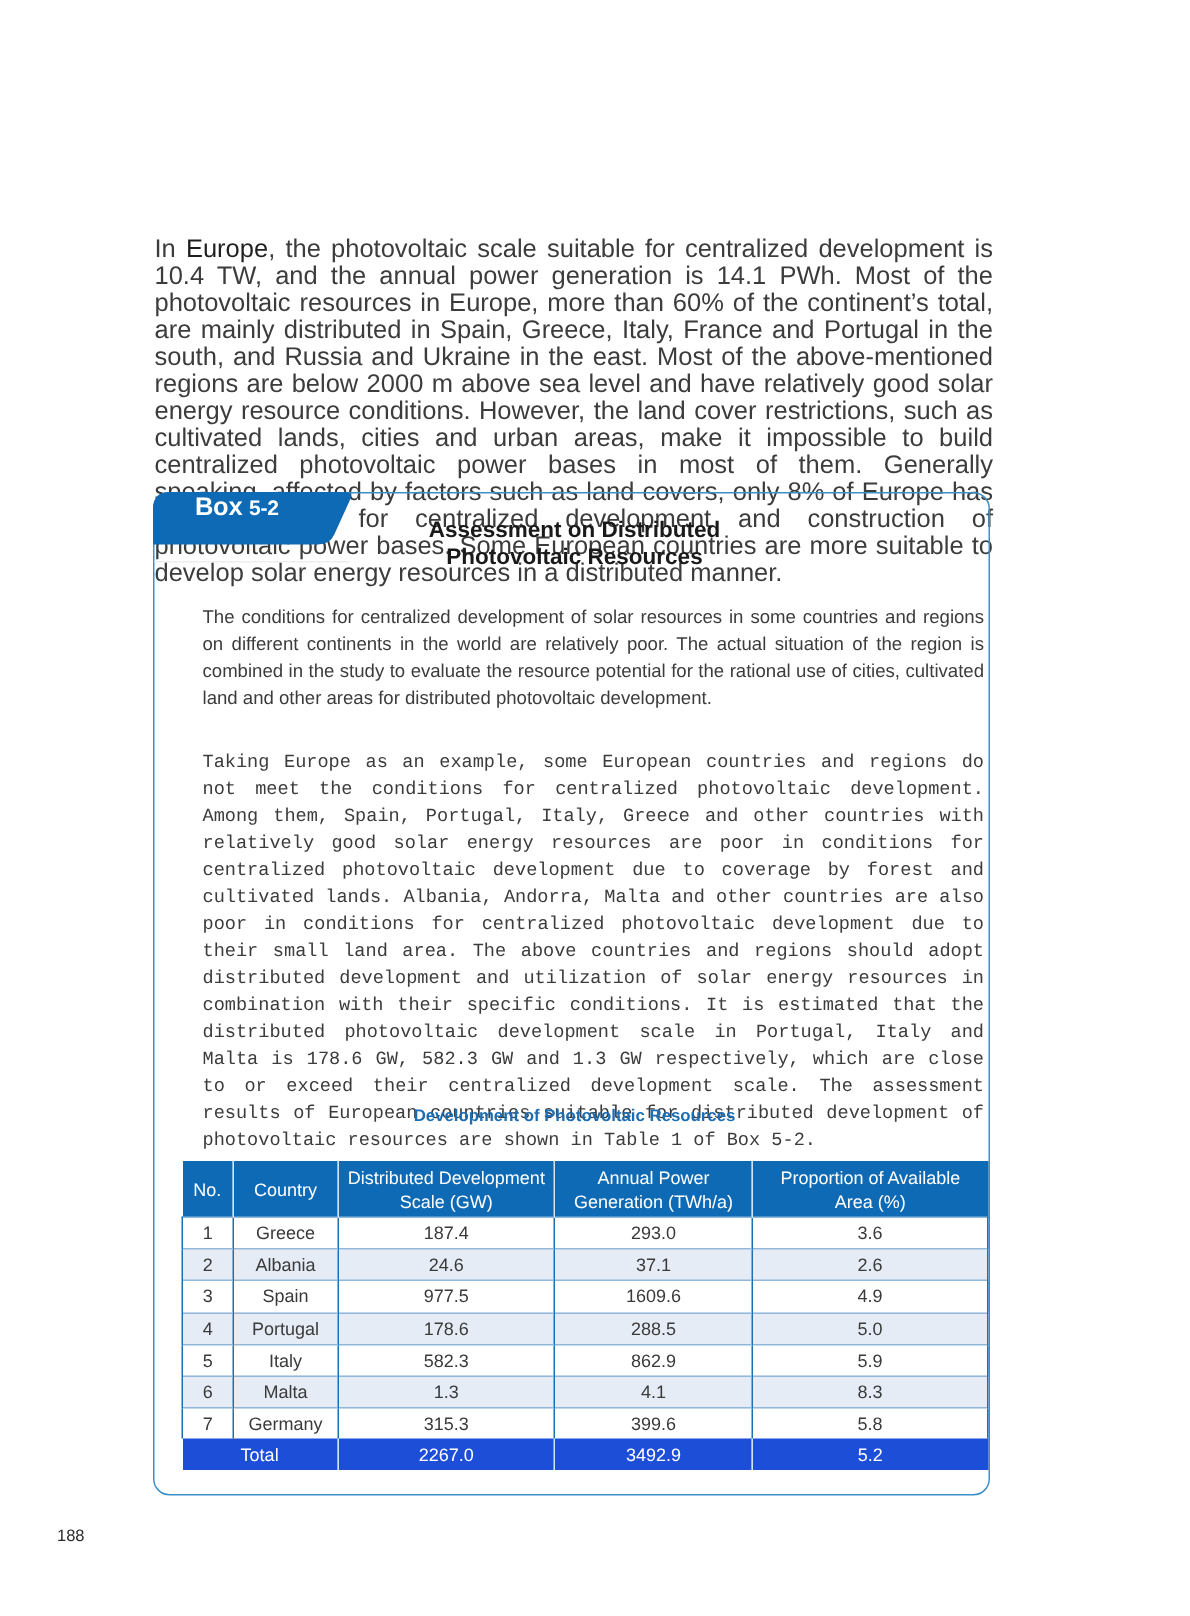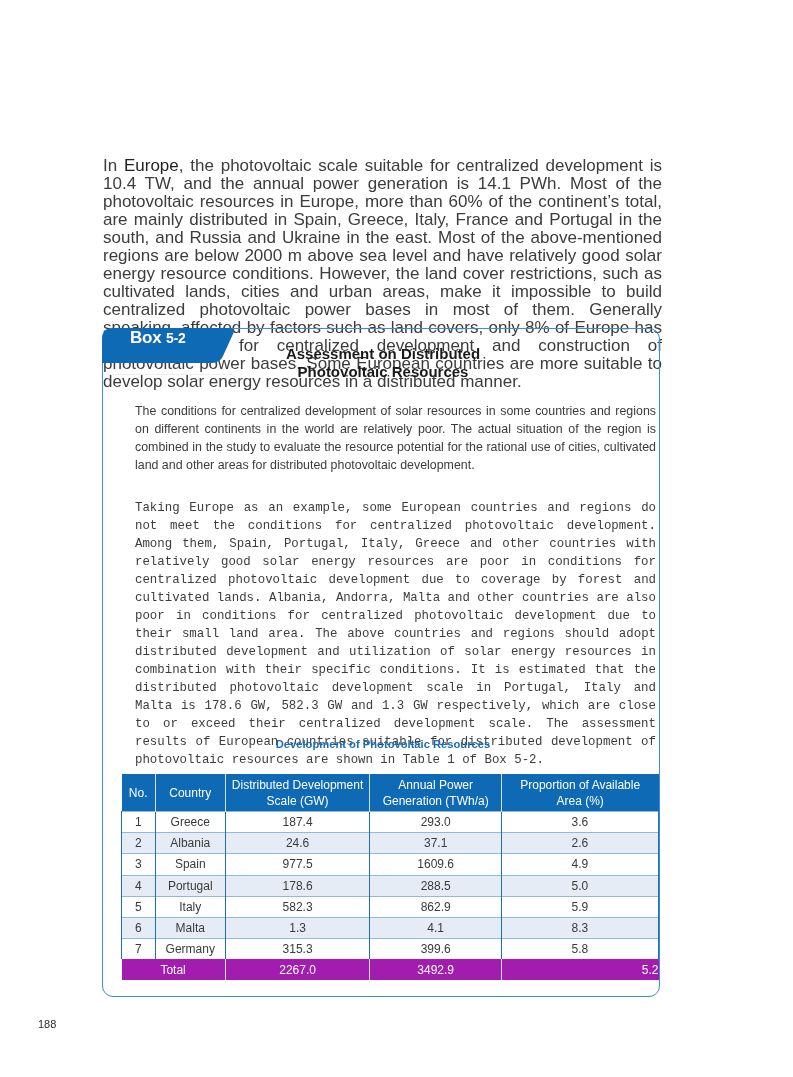--- a/index.html
+++ b/index.html
@@ -36,24 +36,24 @@
                border-collapse: collapse; font-size: 12px; color: #3a3a3a; }
   table.data th { background: #0f6ab5; color: #ffffff; font-weight: normal;
                   height: 37px; line-height: 16px; padding: 0 4px;
                   border-left: 1.5px solid #cfe3f3; text-align: center; }
   table.data th:first-child { border-left: none; }
   table.data td { height: 20.2px; text-align: center; padding: 0;
                   border-left: 1.5px solid #1f6fb3; border-top: 1px solid #8fb8db; }
   table.data td:first-child { border-left: 1.5px solid #1f6fb3; }
   table.data td:last-child { border-right: 1.5px solid #1f6fb3; }
   table.data tr.alt td { background: #e6ecf6; }
-  table.data tr.total td { background: #a21caf; color: #ffffff; border-left: 1.5px solid #cfe3f3;
+  table.data tr.total td { background: #1d4ed8; color: #ffffff; border-left: 1.5px solid #cfe3f3;
                            border-top: none; height: 21px; }
   table.data tr.total td:first-child { border-left: none; }
-  table.data tr.total td:last-child { border-right: none; text-align: right; }
+  table.data tr.total td:last-child { border-right: none; }
 
   .page-num { position: absolute; left: 38px; top: 1018px; font-size: 11px; color: #2a2a2a; }
 </style>
 </head>
 <body>
 
 <div class="intro"><span>In </span><span class="hl">Europe</span><span>, the photovoltaic scale suitable for centralized development is 10.4 TW, and the annual power generation is 14.1 PWh. Most of the photovoltaic resources in Europe, more than 60% of the continent’s total, are mainly distributed in Spain, Greece, Italy, France and Portugal in the south, and Russia and Ukraine in the east. Most of the above-mentioned regions are below 2000 m above sea level and have relatively good solar energy resource conditions. However, the land cover restrictions, such as cultivated lands, cities and urban areas, make it impossible to build centralized photovoltaic power bases in most of them. Generally speaking, affected by factors such as land covers, only 8% of Europe has the conditions for centralized development and construction of photovoltaic power bases. Some European countries are more suitable to develop solar energy resources in a distributed manner.</span></div>
 
 <div class="box">
   <div class="box-tab">

